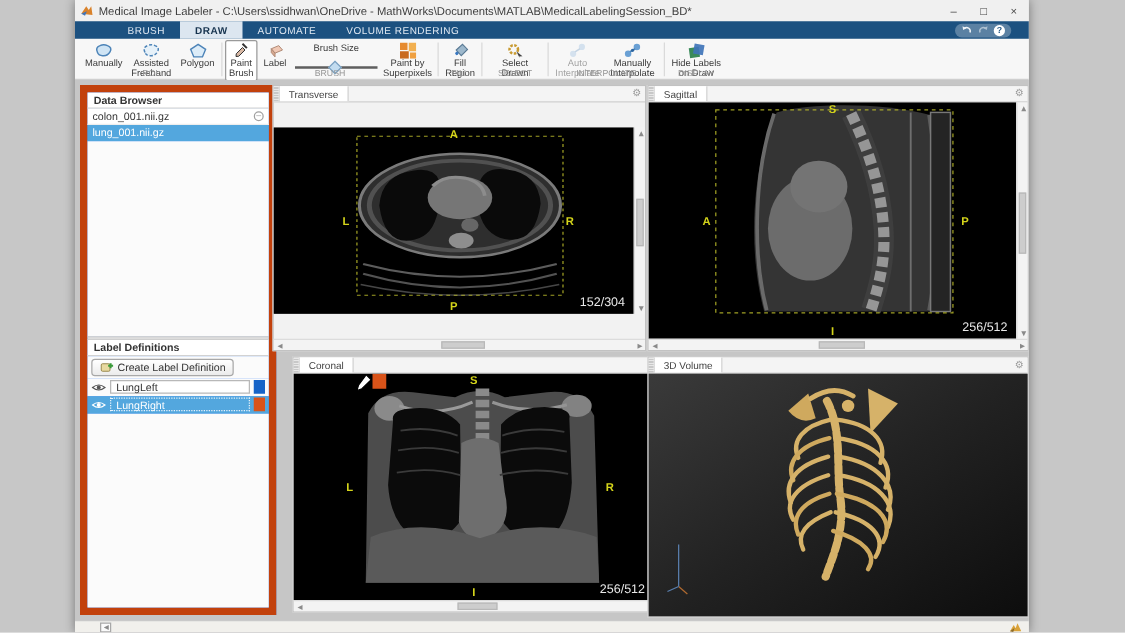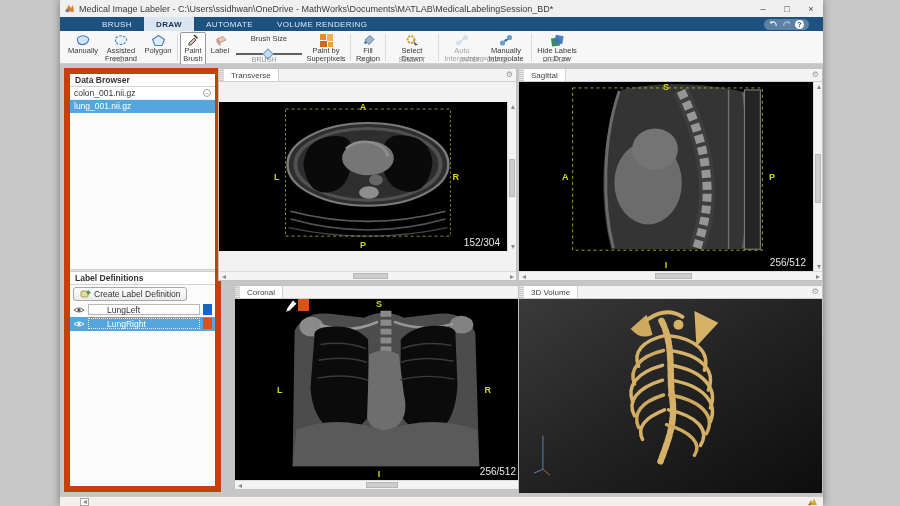--- a/index.html
+++ b/index.html
@@ -56,21 +56,21 @@
                 color:#a0a0a0; font-size:7px; line-height:6px; text-align:center; }
   .filler1 { flex:1 1 auto; background:#fbfbfb; }
   .splitter { flex:0 0 3px; background:#e2e2e2; border-top:1px solid #cfcfcf; border-bottom:1px solid #cfcfcf; }
   .createrow { flex:0 0 18px; display:flex; align-items:flex-end; padding:2px 3px; background:#fbfbfb; }
   .createbtn { height:14px; border:1px solid #a8a8a8; border-radius:3px; background:linear-gradient(#ffffff,#ebebeb);
                display:inline-flex; align-items:center; gap:3px; font-size:8.5px; color:#333; padding:0 6px; }
   .labrow { height:14px; flex:0 0 14px; display:flex; align-items:center; gap:3px; padding:0 3px; font-size:8.5px;
             color:#333; background:#fbfbfb; }
   .labrow.selected { background:#53a7de; color:#fff; }
   .labname { flex:1; height:11px; border:1px solid #b8b8b8; background:#fff; display:flex; align-items:center;
-             padding-left:18px; }
+             padding-left:4px; }
   .labrow.selected .labname { background:transparent; border:1px dotted #e8f2fa; color:#fff; }
   .swatch { width:9px; height:11px; flex:0 0 9px; }
   .filler2 { flex:1 2 auto; background:#fbfbfb; }
 
   
   .vparea { position:absolute; left:158px; top:0; width:605px; height:432px; }
   .vp { position:absolute; display:flex; flex-direction:column; background:#f2f2f2; border:1px solid #c2c2c2; }
   .vp-tabs { flex:0 0 13px; background:#f4f4f4; border-bottom:1px solid #cfcfcf; display:flex; align-items:stretch; }
   .vp-grip { width:5px; border-right:1px solid #ddd;
              background:repeating-linear-gradient(#e8e8e8 0 1px, #c8c8c8 1px 2px); }

